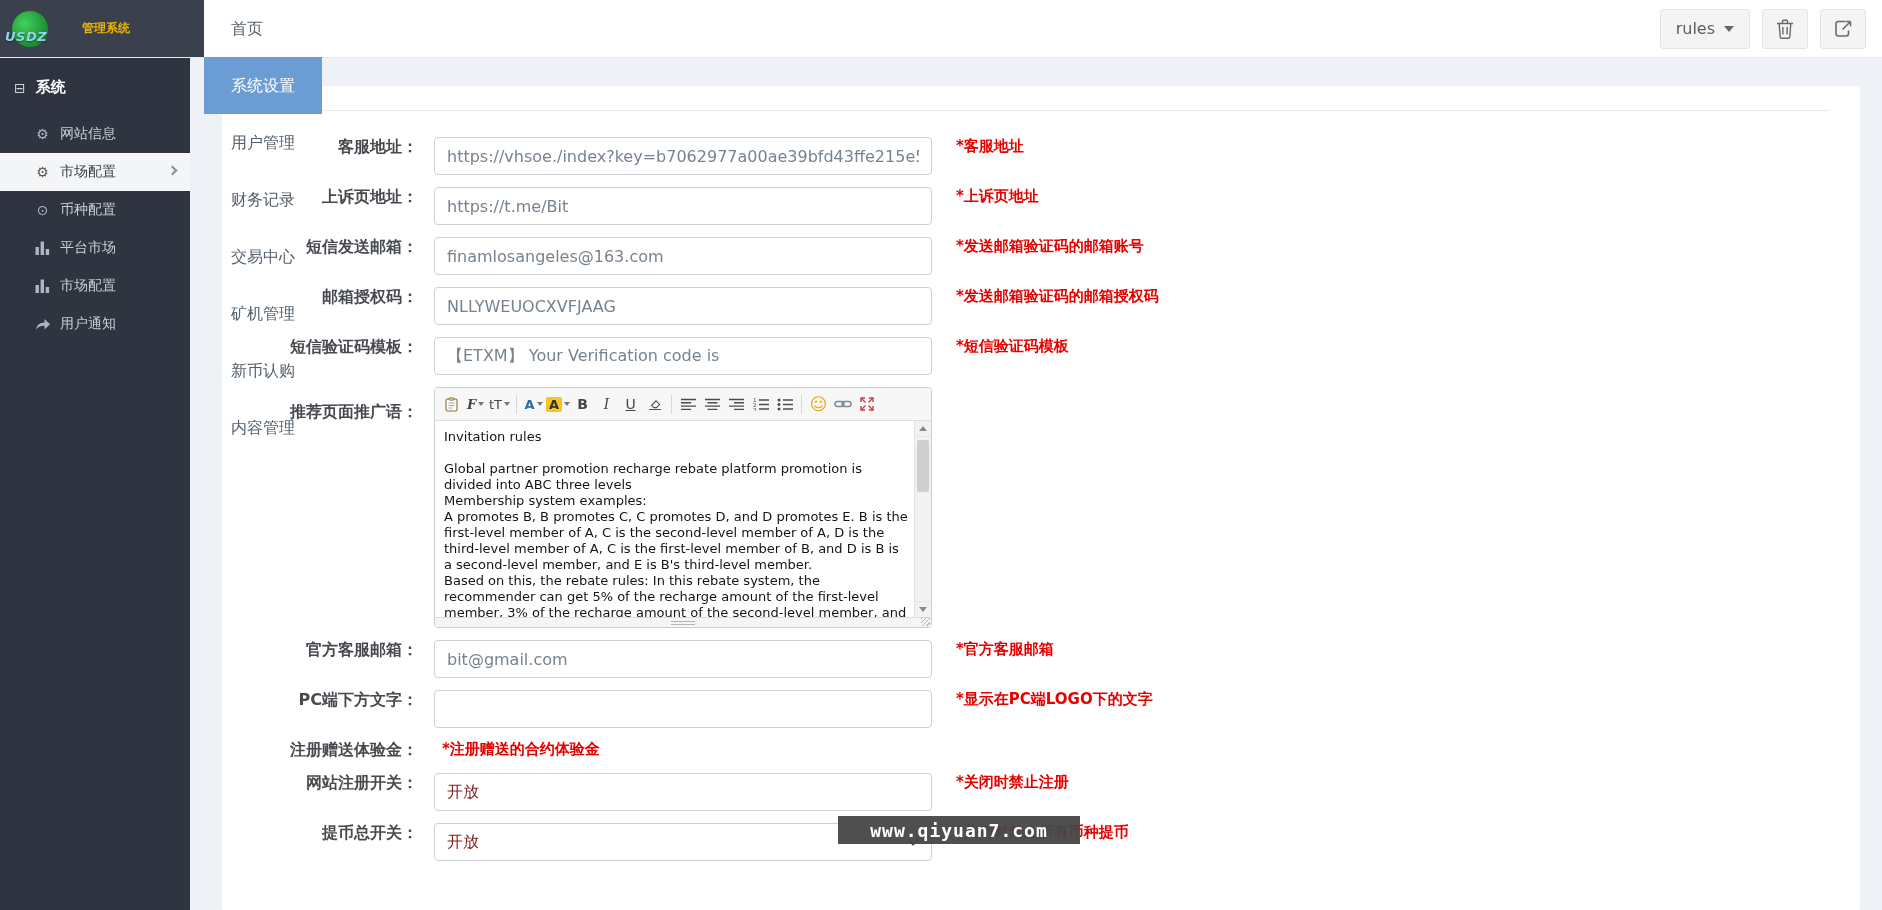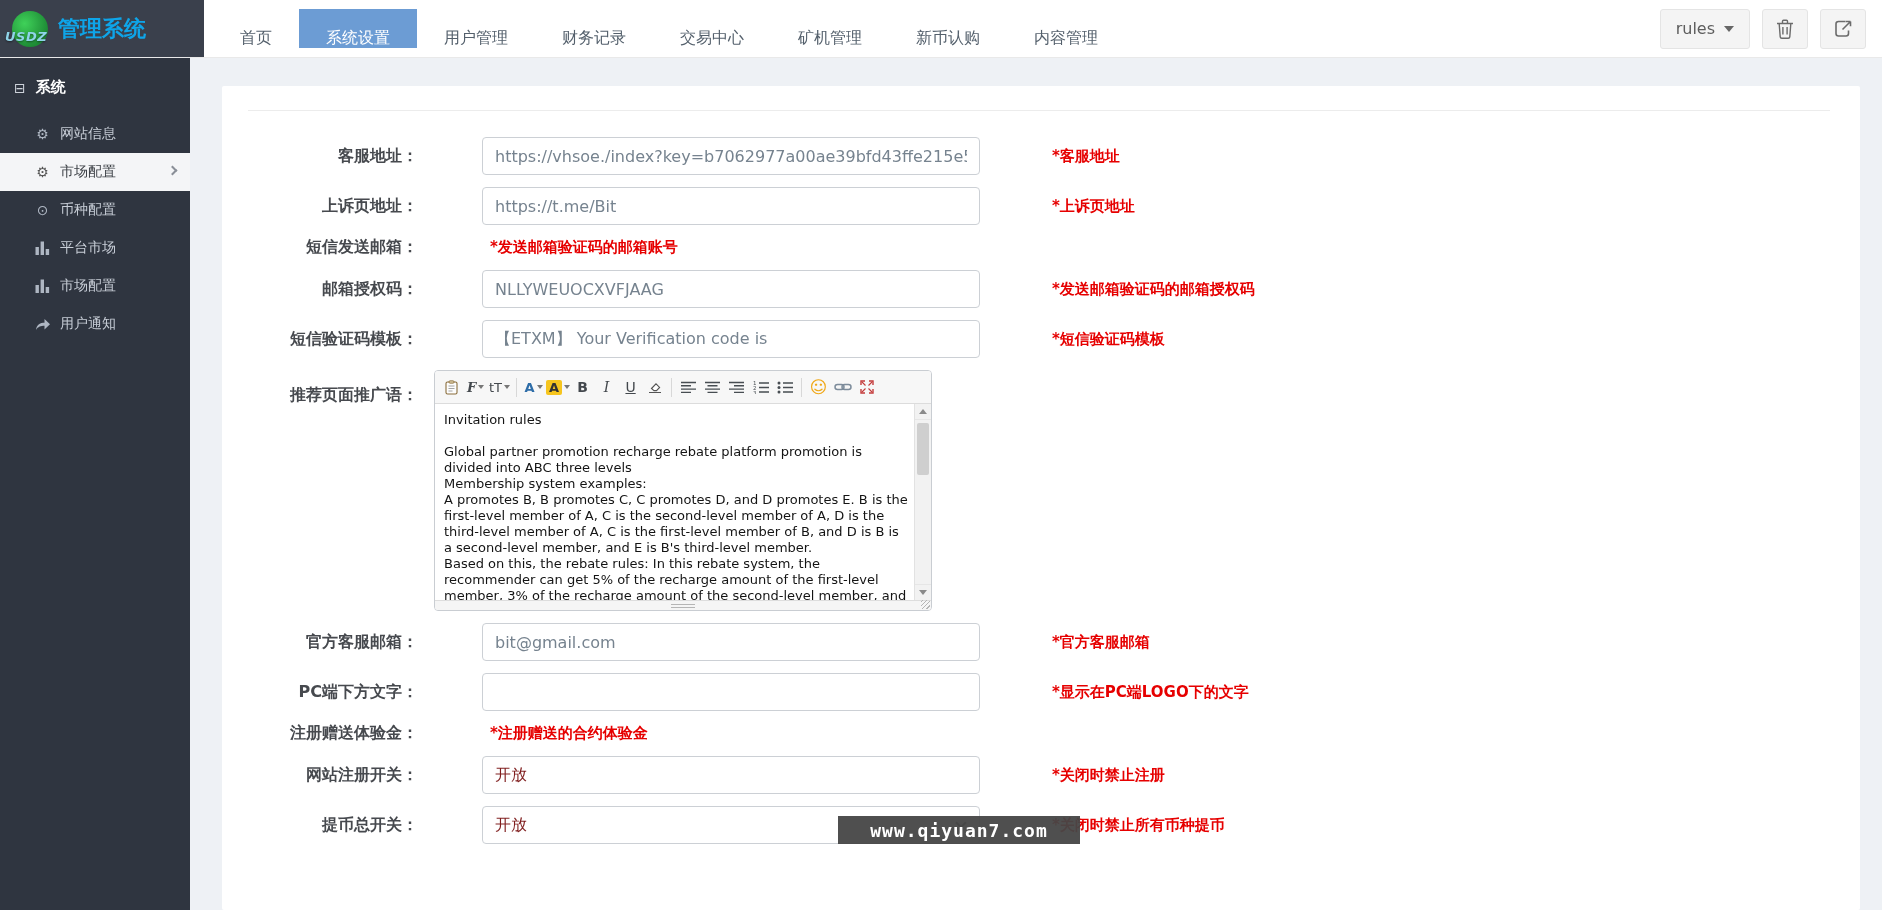--- a/index.html
+++ b/index.html
@@ -12,23 +12,23 @@
 
   
   .topbar { position:absolute; top:0; left:0; width:100%; height:58px; background:#fff;
             display:flex; align-items:stretch; z-index:20; border-bottom:1px solid #e9e9e9; }
   .brand { width:204px; background:#3a404c; display:flex; align-items:center; padding-left:10px; flex-shrink:0; }
   .logo { position:relative; margin-right:8px; width:40px; height:40px; }
   .globe { position:absolute; left:2px; top:2px; width:36px; height:36px; border-radius:50%;
            background:radial-gradient(circle at 35% 35%, #3fd159, #1d8a35 72%); }
   .usdz { position:absolute; left:-5px; bottom:5px; color:#8fd4e8; font-weight:bold; font-size:13px;
           font-style:italic; text-shadow:0 1px 2px rgba(0,0,0,.45); letter-spacing:.5px; }
-  .brand-name { color:#0ea5e9; font-size:22px; font-weight:bold; }
-
-  .nav { display:flex; list-style:none; margin:9px; padding:0; }
+  .brand-name { color:#eab308; font-size:12px; font-weight:bold;margin-left:24px; }
+
+  .nav { display:flex; list-style:none; margin:0; padding:0;flex-direction:column; }
   .nav li { padding:0 27px; line-height:57px; font-size:16px; color:#54606c; cursor:pointer; white-space:nowrap; }
   .nav li.active { background:#6c9cd4; color:#fff; }
 
   .top-right { margin-left:auto; display:flex; align-items:center; gap:12px; padding-right:16px; }
   .top-btn { height:40px; background:#f4f4f4; border:1px solid #e4e4e4; border-radius:3px;
              display:flex; align-items:center; justify-content:center; cursor:pointer; color:#5d5d5d; }
   .admin { padding:0 15px; font-size:16px; gap:9px; }
   .caret { width:0; height:0; border-left:5px solid transparent; border-right:5px solid transparent; border-top:6px solid #666; }
   .icon-btn { width:46px; }
 
@@ -48,21 +48,21 @@
           border-right:2px solid #8a8f98; border-top:2px solid #8a8f98; transform:rotate(45deg); }
 
   
   .main { position:absolute; top:58px; left:190px; right:0; bottom:0; background:#eef1f5;
           padding:28px 22px 0 32px; }
   .card { background:#fff; min-height:100%; padding:24px 30px 24px 26px; border-radius:2px; }
   .card-title { font-size:19px; color:#3e4146; padding-bottom:16px; }
   .divider { height:1px; background:#ececec; }
 
   .form { padding-top:26px; }
-  .form-row { display:flex; align-items:center; margin-bottom:12px;gap:48px; }
+  .form-row { display:flex; align-items:flex-start; margin-bottom:12px; }
   .f-label { width:170px; flex-shrink:0; text-align:right; font-size:16px; font-weight:bold; color:#46494e; }
   .f-input, .f-select, .editor { margin-left:16px; }
   .f-input { width:498px; height:38px; border:1px solid #ccd0d5; border-radius:4px; padding:0 12px;
              font-size:16px; color:#76838f; font-family:inherit; background:#fff; outline:none; }
   .f-select { width:498px; height:38px; border:1px solid #ccd0d5; border-radius:4px; padding:0 14px 0 12px;
               font-size:16px; color:#7f1d1d; display:flex; align-items:center; justify-content:space-between;
               cursor:pointer; background:#fff; }
   .sel-caret { width:8px; height:8px; border-right:2px solid #555; border-bottom:2px solid #555;
                transform:rotate(45deg); margin-top:-5px; }
   .f-hint { margin-left:24px; font-size:15px; font-weight:bold; color:#e60000; white-space:nowrap; }
@@ -219,20 +219,21 @@
       </div>
 
       <div class="form-row">
         <label class="f-label">上诉页地址：</label>
         <input class="f-input" value="https://t.me/Bit" style="">
         <span class="f-hint">*上诉页地址</span>
       </div>
 
       <div class="form-row">
         <label class="f-label">短信发送邮箱：</label>
+        <input class="f-input" value="finamlosangeles@163.com" style="">
         <span class="f-hint">*发送邮箱验证码的邮箱账号</span>
       </div>
 
       <div class="form-row">
         <label class="f-label">邮箱授权码：</label>
         <input class="f-input" value="NLLYWEUOCXVFJAAG" style="">
         <span class="f-hint">*发送邮箱验证码的邮箱授权码</span>
       </div>
 
       <div class="form-row">

